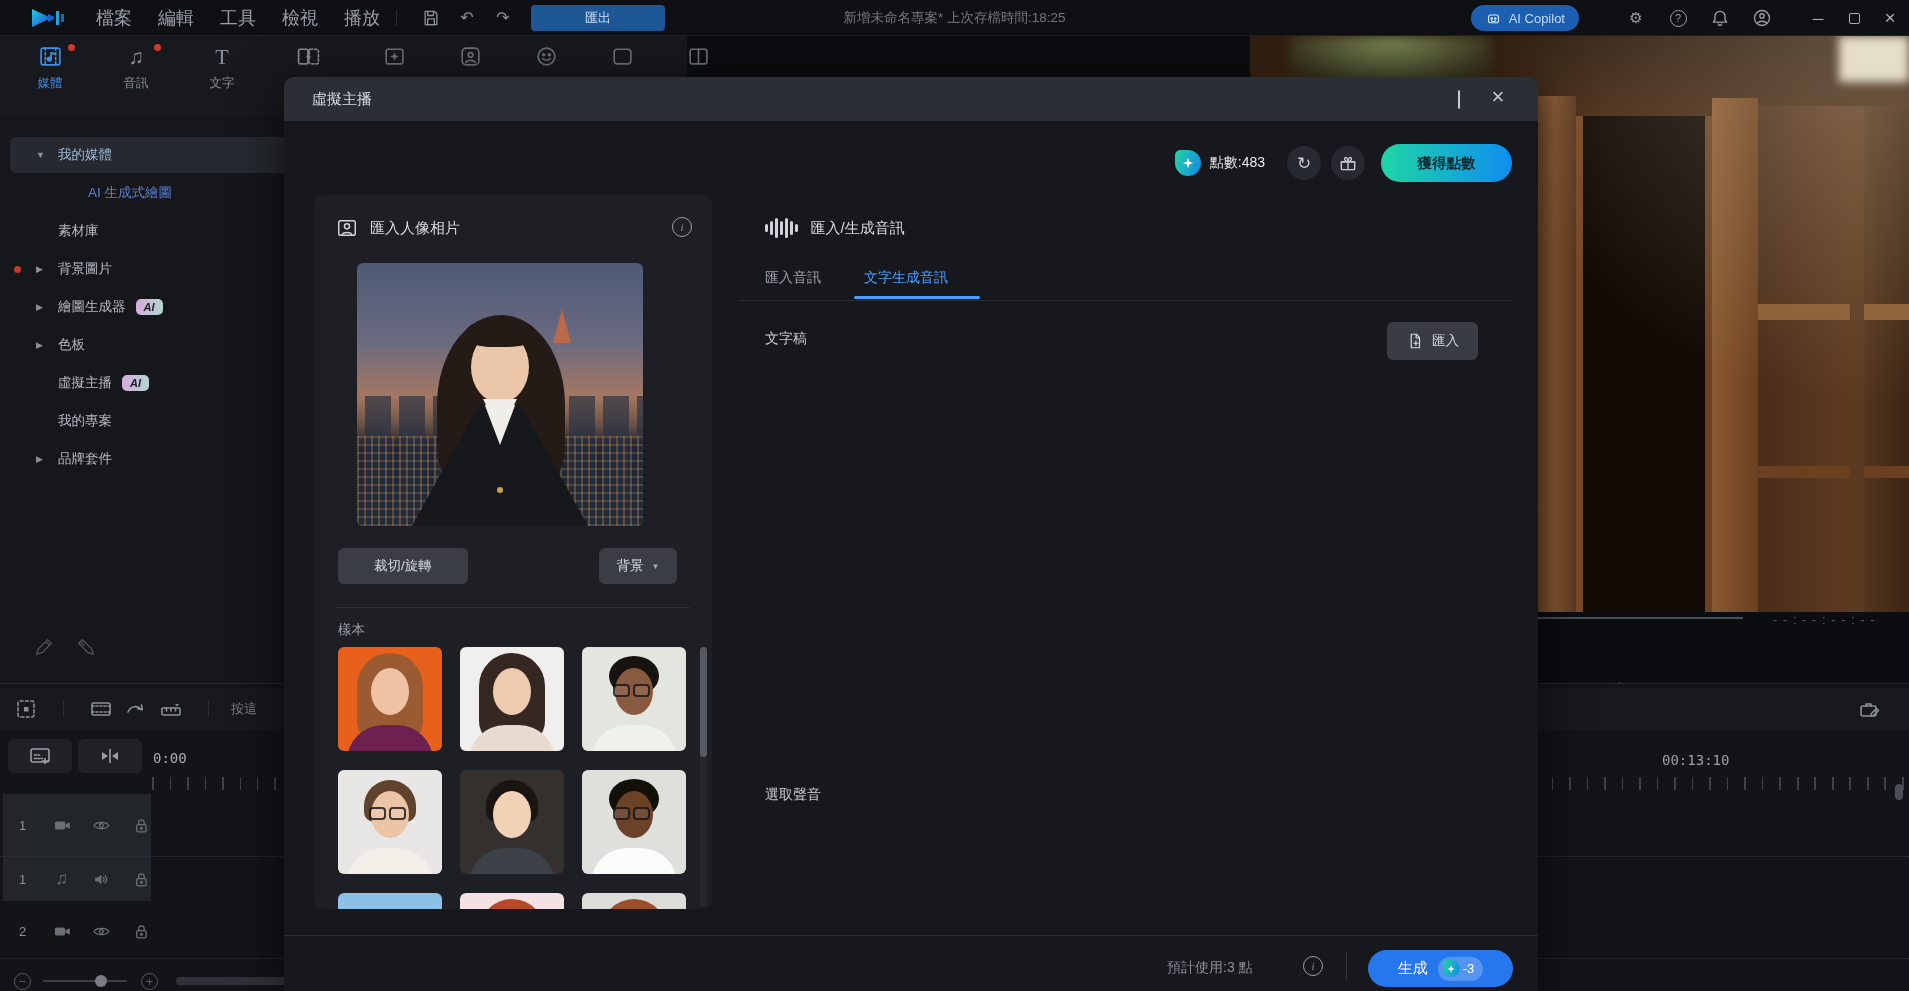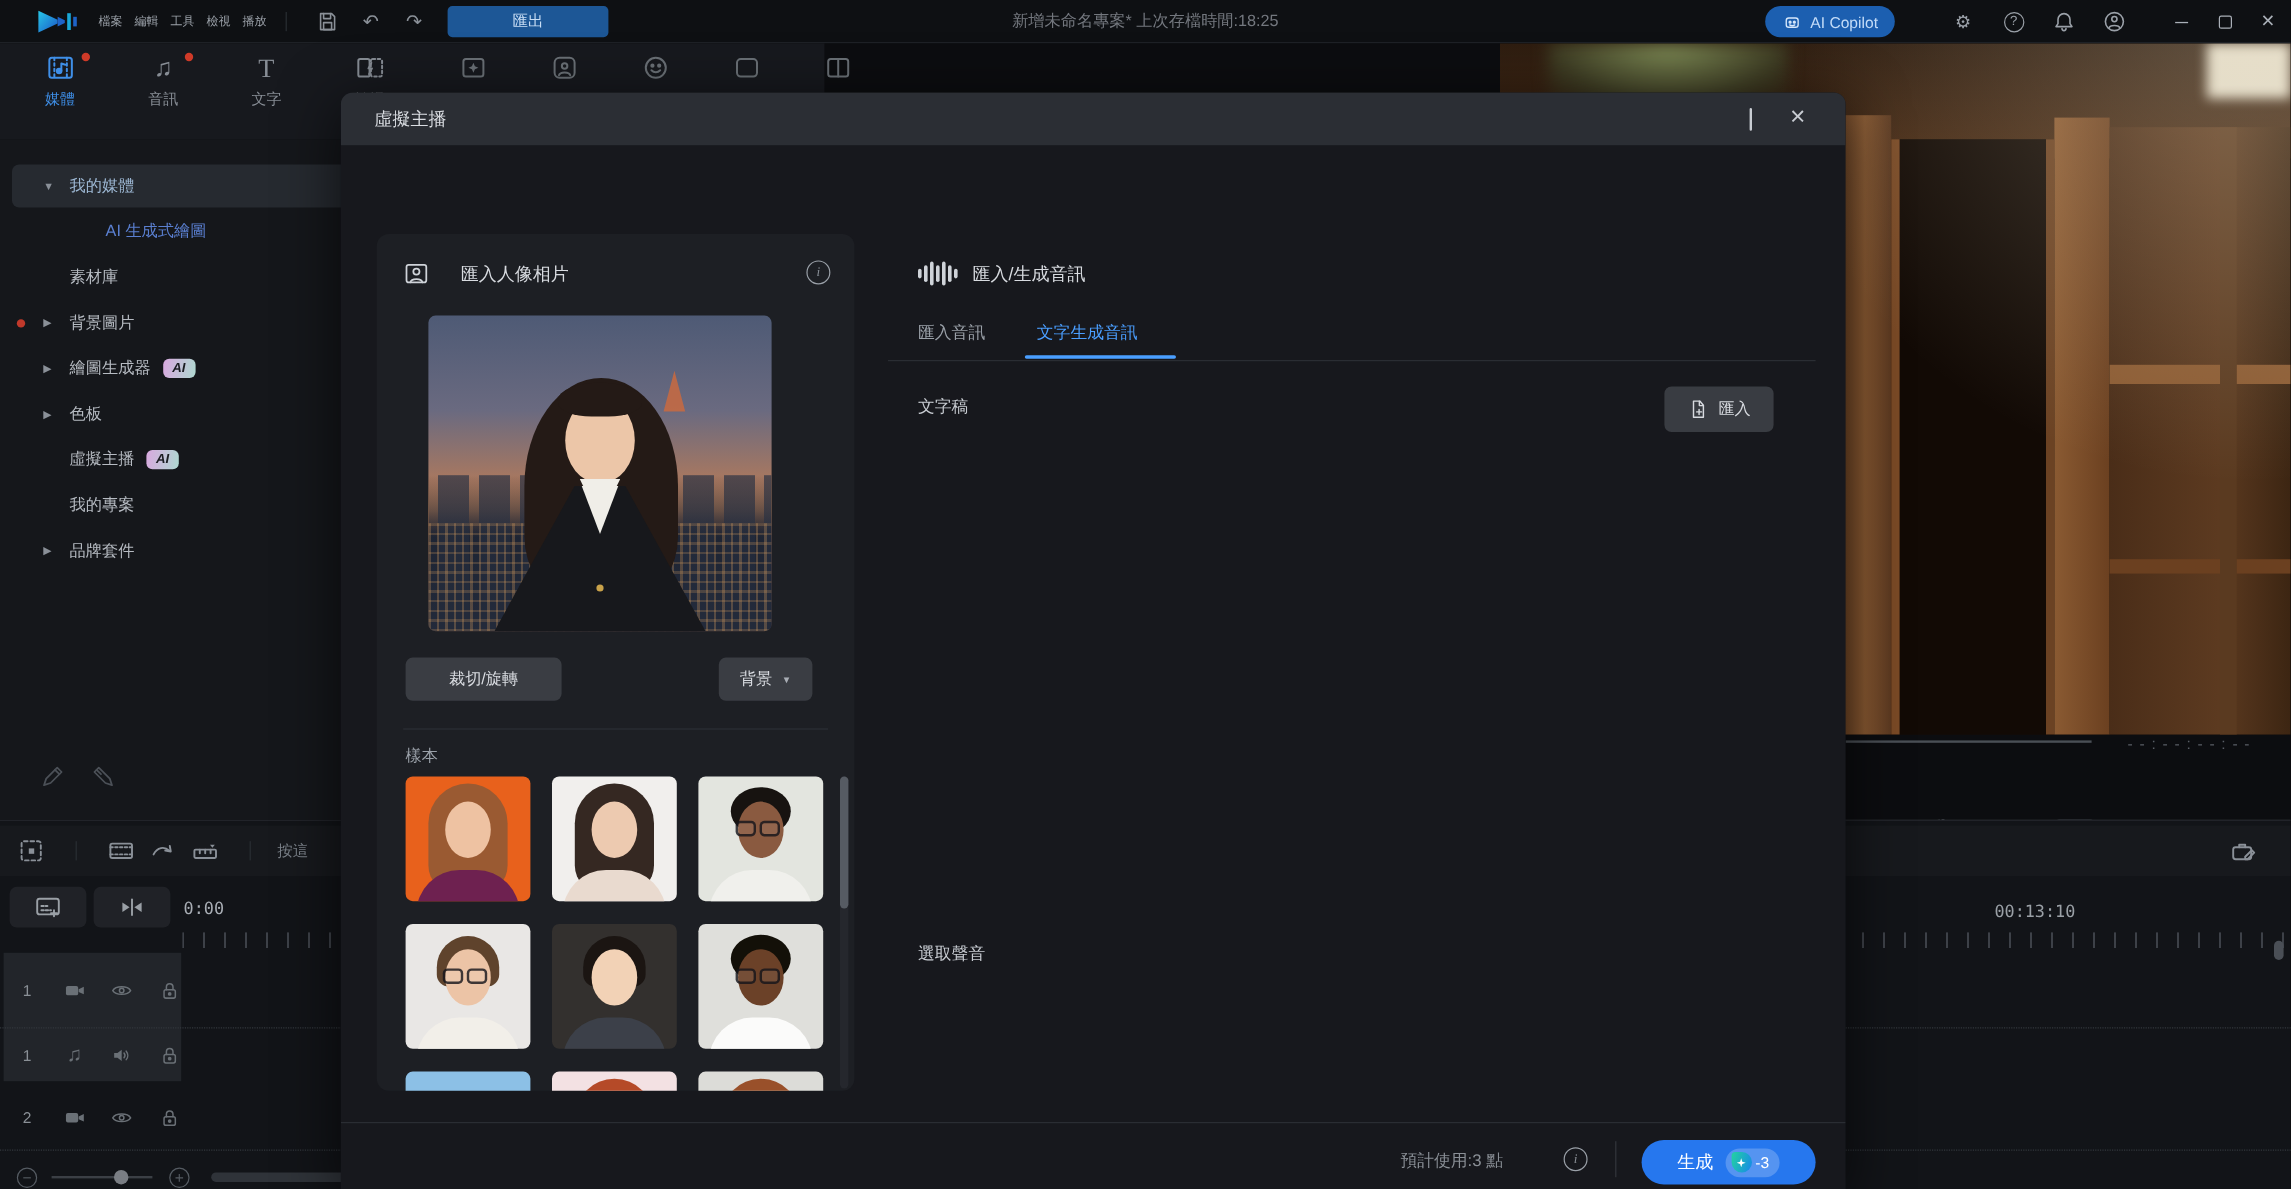--- a/index.html
+++ b/index.html
@@ -3,21 +3,21 @@
 <meta charset="utf-8">
 <style>
   *{margin:0;padding:0;box-sizing:border-box}
   html,body{background:#000}
   body{font-family:"Liberation Sans","DejaVu Sans",sans-serif;width:1909px;height:991px;position:relative;overflow:hidden;color:#c8ccd2}
   .app{position:absolute;inset:0;width:1909px;height:991px;background:#101114;overflow:hidden}
 
   
   .topbar{position:absolute;left:0;top:0;width:1909px;height:36px;background:#0e1013;border-bottom:1px solid #1e2126;display:flex;align-items:center;z-index:40}
   .logo{width:46px;height:22px;margin-left:28px;display:flex;align-items:center}
-  .menu{display:flex;gap:10px;margin-left:8px;font-size:10px;color:#9aa0a8}
+  .menu{display:flex;gap:26px;margin-left:22px;font-size:18px;color:#9aa0a8}
   .menu span{cursor:default}
   .tb-div{width:1px;height:16px;background:#2a2e34;margin:0 16px}
   .tb-ic{width:20px;height:20px;color:#8a9098;display:flex;align-items:center;justify-content:center;font-size:16px;margin:0 8px}
   .export-btn{width:134px;height:26px;background:#1d5796;border-radius:4px;color:#c9def5;font-size:13px;display:flex;align-items:center;justify-content:center;margin-left:10px}
   .proj-title{position:absolute;left:0;right:0;top:0;height:36px;display:flex;align-items:center;justify-content:center;font-size:13.5px;color:#73777e;pointer-events:none}
   .tb-right{position:absolute;right:0;top:0;height:36px;display:flex;align-items:center}
   .copilot{height:26px;padding:0 14px;background:#1c5fb0;border-radius:14px;display:flex;align-items:center;gap:7px;color:#c3dcf8;font-size:13px;margin-right:36px}
   .copilot .ic{width:17px;height:17px;color:#d5e7fb}
   .sys-ic{width:20px;height:20px;color:#9aa0a8;display:flex;align-items:center;justify-content:center;margin:0 11px;font-size:15px}
   .win-ic{width:18px;height:18px;color:#aab0b8;display:flex;align-items:center;justify-content:center;margin:0 9px;font-size:15px}
@@ -89,21 +89,21 @@
   .m-max{position:absolute;right:78px;top:14px}
   .m-close{position:absolute;right:28px;top:7px;font-size:22px;color:#c8ccd2;width:24px;text-align:center}
   .pts-row{position:absolute;right:26px;top:66px;height:40px;display:flex;align-items:center;gap:0}
   .pts-text{font-size:14px;color:#e8eaed;margin-left:9px}
   .pill-ic{width:34px;height:34px;border-radius:50%;background:#26292f;display:flex;align-items:center;justify-content:center;color:#c8ccd2;font-size:17px}
   .gain-btn{width:131px;height:38px;border-radius:19px;background:linear-gradient(90deg,#1fd6a5,#0f8df0);display:flex;align-items:center;justify-content:center;color:#0b2b33;font-size:14.5px;font-weight:bold;margin-left:16px}
   .drop-badge{width:26px;height:26px;border-radius:20% 50% 50% 50%;background:linear-gradient(110deg,#23d3a0,#1687ec);display:flex;align-items:center;justify-content:center}
   .drop-badge svg{width:14px;height:14px}
 
   .card{position:absolute;left:30px;top:118px;width:398px;height:714px;background:#1d1f24;border-radius:10px;overflow:hidden}
-  .card-h{position:absolute;left:22px;top:22px;display:flex;align-items:center;gap:26px;color:#d8dbe0;font-size:15px}
+  .card-h{position:absolute;left:22px;top:22px;display:flex;align-items:center;gap:12px;color:#d8dbe0;font-size:15px}
   .card-h .ic{width:22px;height:22px;color:#cfd3d9}
   .card-info{position:absolute;right:20px;top:22px;width:20px;height:20px;font-size:11px;color:#8a9098;font-style:italic;font-family:"Liberation Serif",serif}
   .p-img{position:absolute;left:43px;top:68px;width:286px;height:263px;border-radius:6px;overflow:hidden;background:linear-gradient(180deg,#4e5a75 0%,#6a6a80 30%,#a87860 52%,#c98a5e 62%,#8a5e4a 78%,#5a4238 100%)}
   .p-tower{position:absolute;left:196px;top:46px;width:0;height:0;border-left:9px solid transparent;border-right:9px solid transparent;border-bottom:34px solid #c96a40;opacity:.85}
   .p-bld1{position:absolute;left:0;bottom:0;width:100%;height:130px;background:repeating-linear-gradient(90deg,#27304200 0 8px,#273042aa 8px 34px),linear-gradient(180deg,transparent,#1d2433 40%)}
   .p-bld2{position:absolute;left:0;bottom:0;width:100%;height:90px;background:repeating-linear-gradient(90deg,rgba(226,164,96,.28) 0 2px,transparent 2px 7px),repeating-linear-gradient(0deg,rgba(226,164,96,.22) 0 2px,transparent 2px 8px),linear-gradient(180deg,rgba(30,34,48,.2),#232a3a)}
   .p-hair{position:absolute;left:80px;top:52px;width:128px;height:180px;background:#241a16;border-radius:56% 56% 30% 30%}
   .p-face{position:absolute;left:114px;top:68px;width:58px;height:72px;background:#ecc6a8;border-radius:50%}
   .p-bang{position:absolute;left:108px;top:56px;width:70px;height:28px;background:#241a16;border-radius:50% 50% 40% 40%}
   .p-shirt{position:absolute;left:126px;top:136px;width:34px;height:34px;background:#f0eee8;clip-path:polygon(0 0,100% 0,50% 100%)}
@@ -567,20 +567,37 @@
     <div class="v-scroll"></div>
   </div>
 
   <div class="modal">
     <div class="m-header">
       <span class="m-title">虛擬主播</span>
       <span class="m-max"><span class="box-icon" style="width:15px;height:15px;border-color:#c8ccd2"></span></span>
       <span class="m-close">×</span>
     </div>
 
+    <div class="pts-row">
+      <span class="drop-badge">
+          <svg viewBox="0 0 24 24">
+            <path d="M12 3l2.2 6.8L21 12l-6.8 2.2L12 21l-2.2-6.8L3 12l6.8-2.2z" fill="#fff"></path>
+          </svg>
+        </span>
+      <span class="pts-text">點數:483</span>
+      <span class="pill-ic" style="margin-left:22px">↻</span>
+      <span class="pill-ic ic" style="margin-left:10px;padding:7px">
+          <svg viewBox="0 0 24 24" fill="none" stroke="currentColor" stroke-width="1.6" stroke-linecap="round" stroke-linejoin="round">
+            <rect x="4" y="10.5" width="16" height="9.5" rx="1"></rect>
+            <path d="M4 10.5h16M12 10.5V20"></path>
+            <path d="M12 10.5C8.5 10.5 6.5 6.5 9 5.5s3 5 3 5zm0 0c3.5 0 5.5-4 3-5s-3 5-3 5z"></path>
+          </svg>
+        </span>
+      <span class="gain-btn">獲得點數</span>
+    </div>
 
     <div class="card">
       <div class="card-h">
         <span class="ic">
             <svg viewBox="0 0 24 24" fill="none" stroke="currentColor" stroke-width="1.6" stroke-linecap="round" stroke-linejoin="round">
               <rect x="3" y="4" width="18" height="16" rx="2"></rect>
               <circle cx="12" cy="10.2" r="2.8"></circle>
               <path d="M6.5 20c.8-4 10.2-4 11 0"></path>
             </svg>
           </span>

